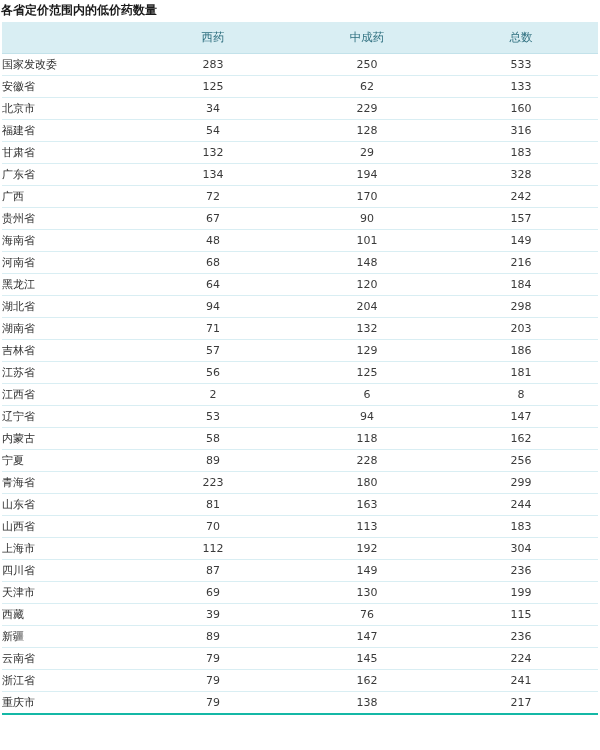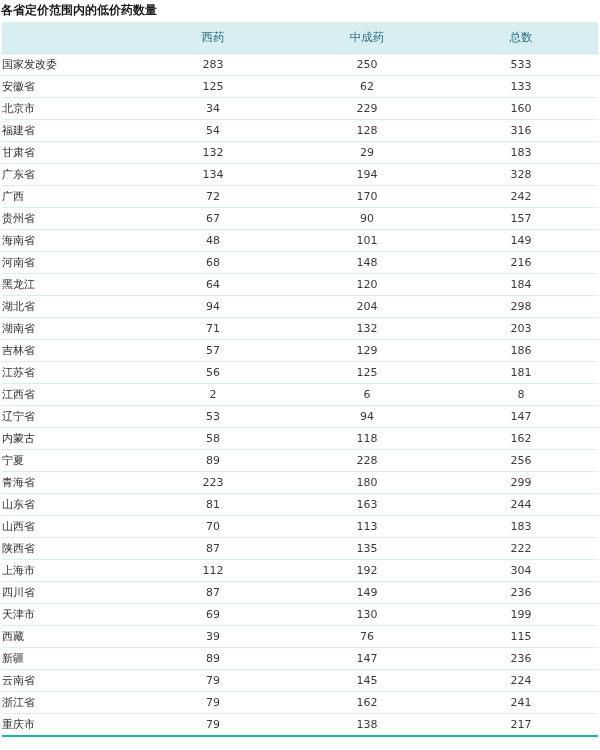--- a/index.html
+++ b/index.html
@@ -220,26 +220,20 @@
         <td>163</td>
         <td>244</td>
       </tr>
       <tr>
         <td class="label-cell">山西省</td>
         <td>70</td>
         <td>113</td>
         <td>183</td>
       </tr>
       <tr>
-        <td class="label-cell">陕西省</td>
-        <td>87</td>
-        <td>135</td>
-        <td>222</td>
-      </tr>
-      <tr>
         <td class="label-cell">上海市</td>
         <td>112</td>
         <td>192</td>
         <td>304</td>
       </tr>
       <tr>
         <td class="label-cell">四川省</td>
         <td>87</td>
         <td>149</td>
         <td>236</td>

